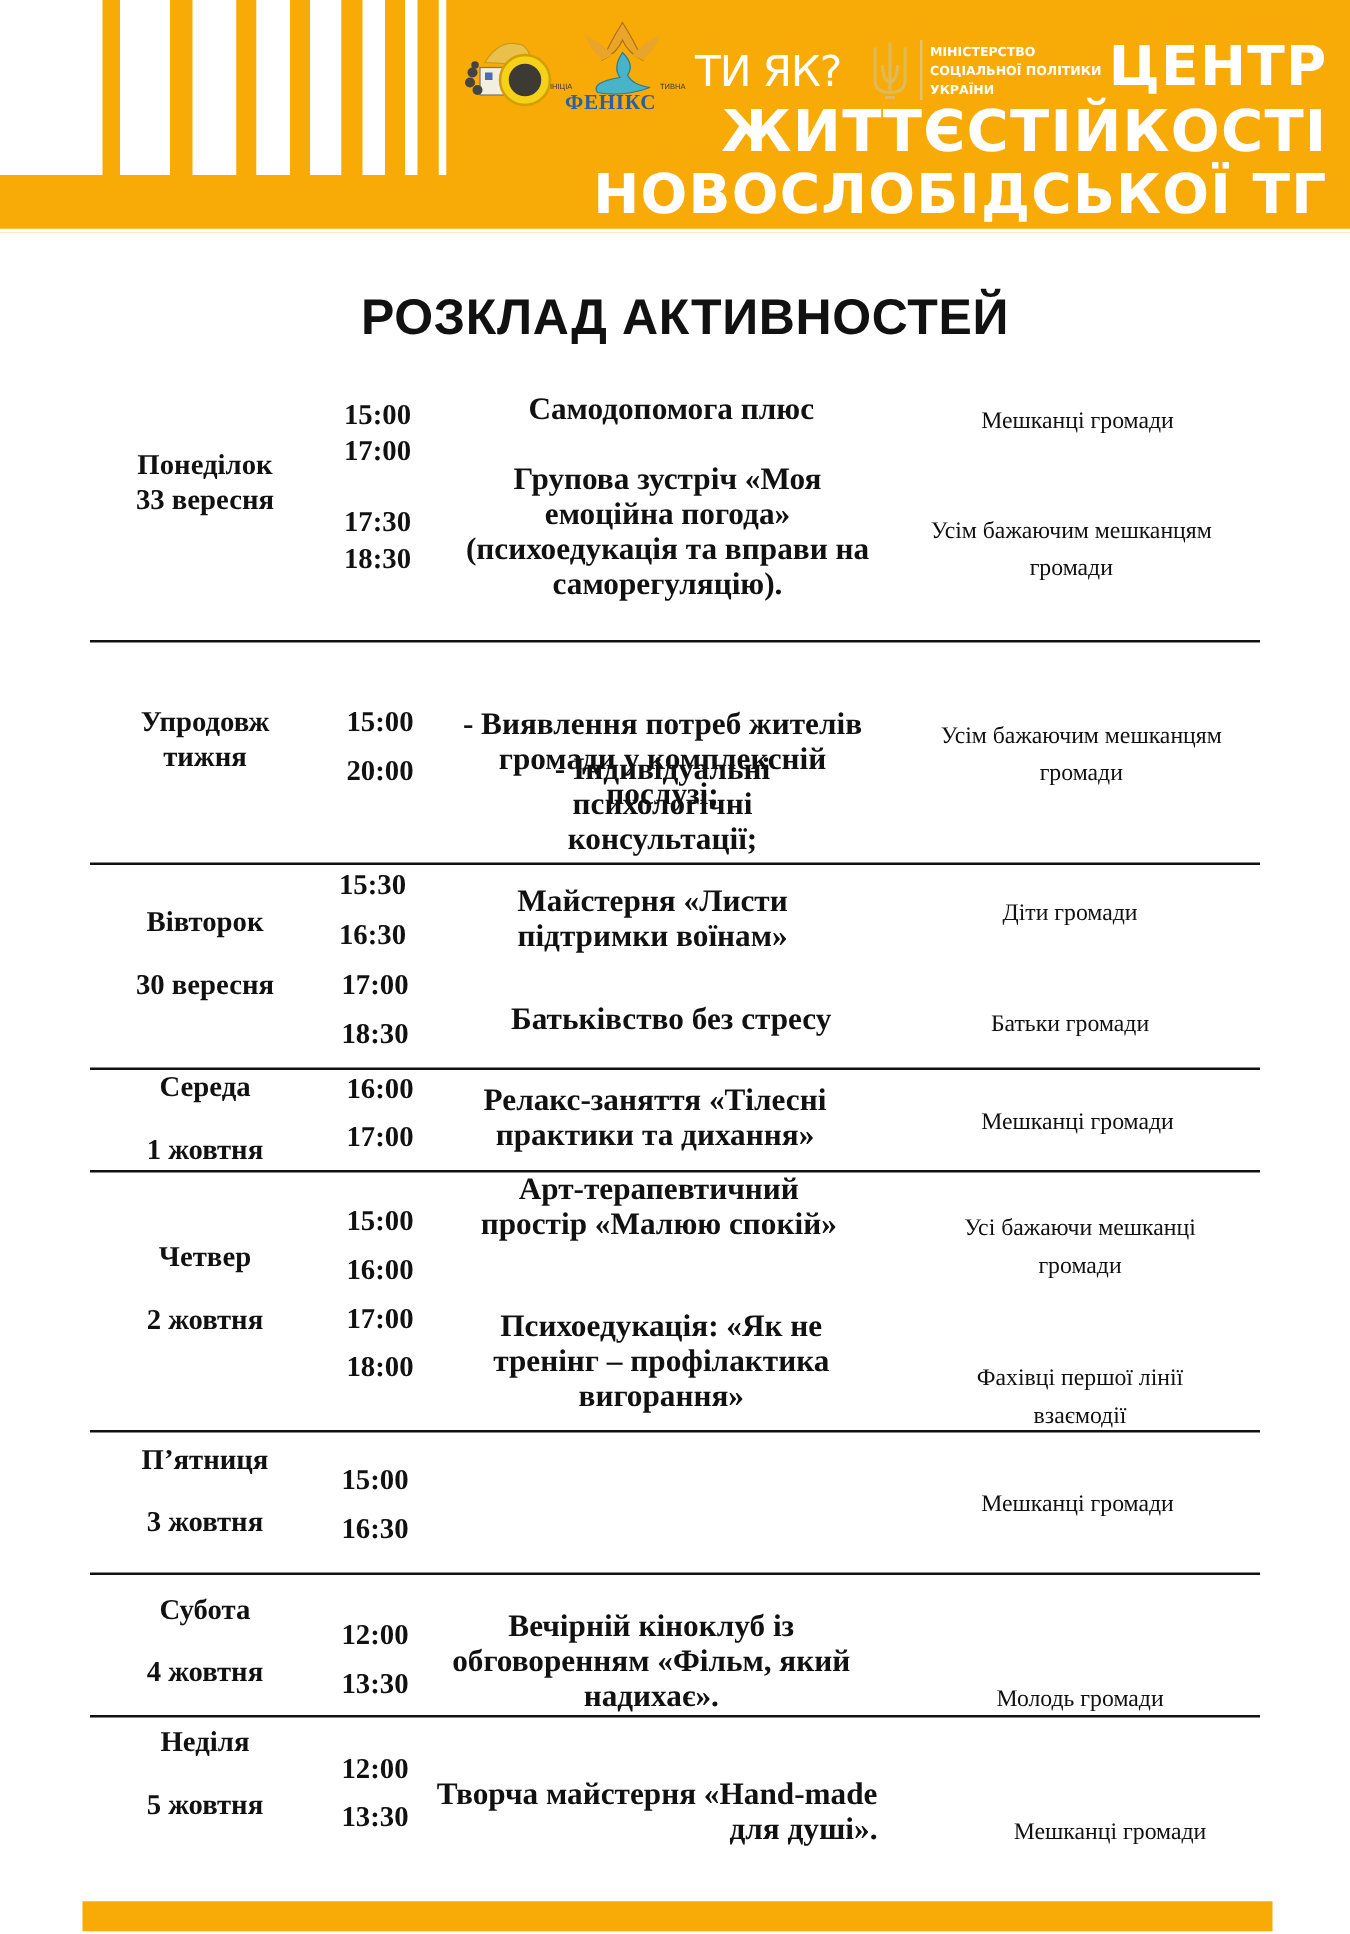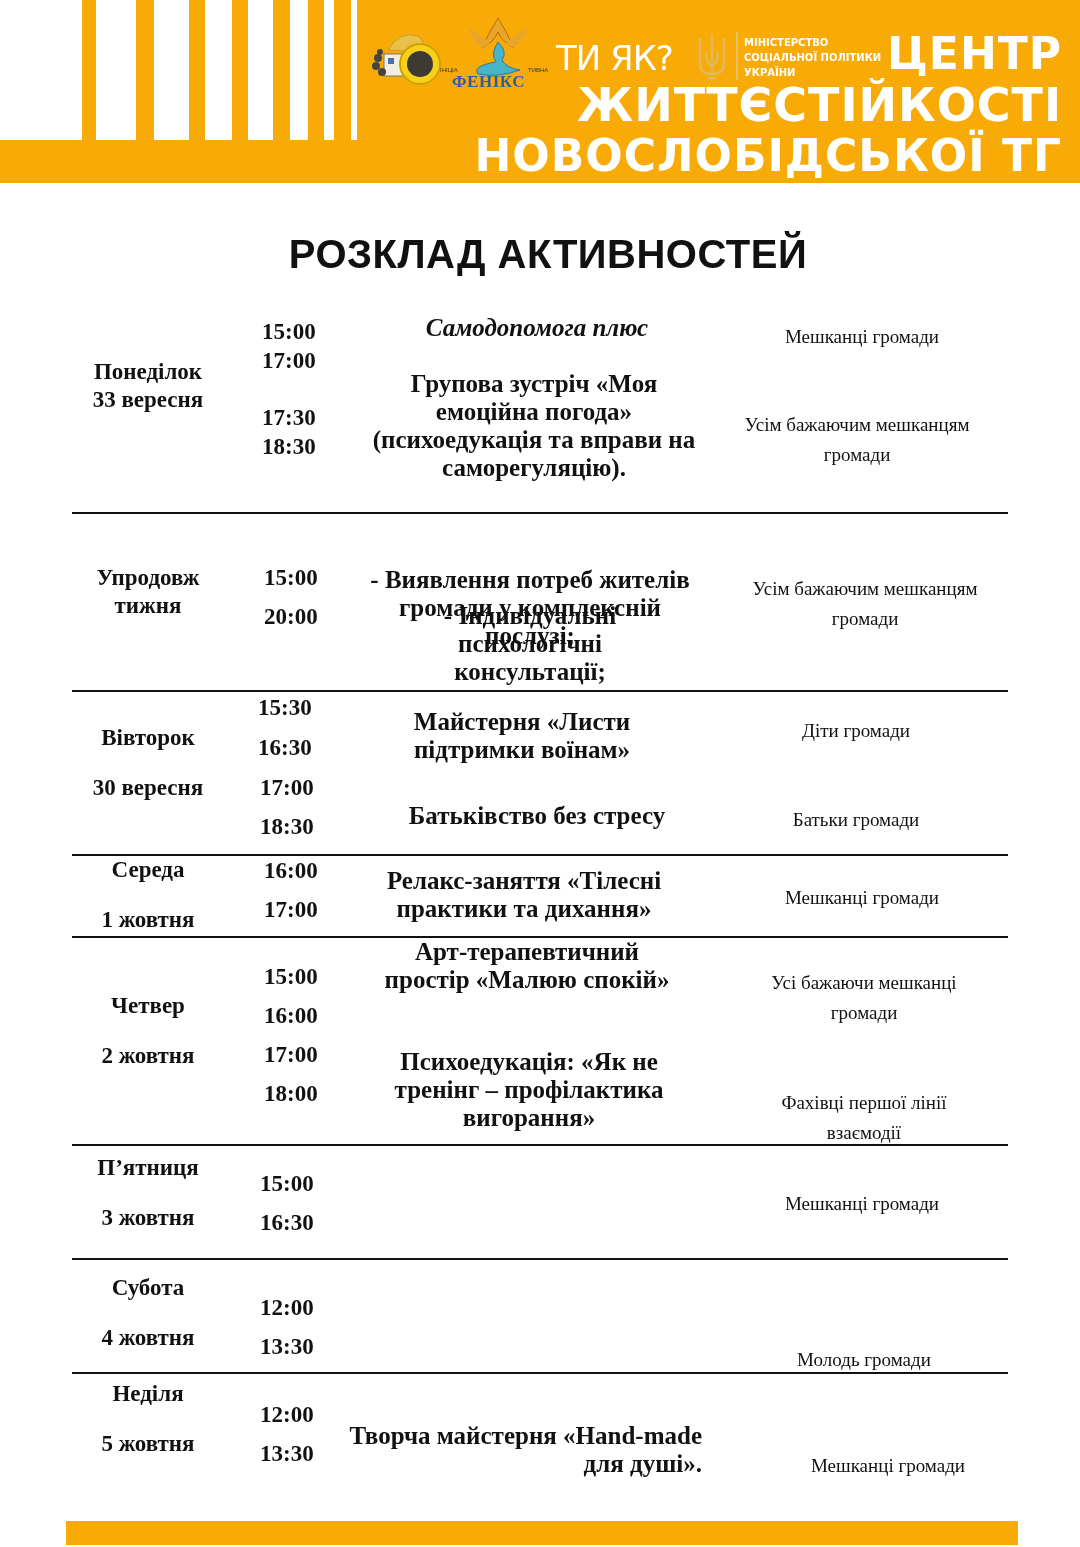--- a/index.html
+++ b/index.html
@@ -28,22 +28,22 @@
     .ct-1 { top: 28px; font-size: 44px; }
     .ct-2 { top: 78px; font-size: 46px; }
     .ct-3 { top: 130px; font-size: 44px; }
 
     
     .page-title { position: absolute; left: 0; top: 232px; width: 1096px; text-align: center; font-family: "Liberation Sans", sans-serif; font-weight: bold; font-size: 40px; color: #111; letter-spacing: 0.5px; }
     .row { position: absolute; left: 0; width: 936px; }
     .row-sep { position: absolute; left: 72px; width: 936px; height: 2px; background: #111; }
 
     .cell { position: absolute; font-family: "Liberation Serif", serif; }
-    .day { left: 0; width: 152px; text-align: center; font-weight: bold; font-size: 23px; line-height: 28px; }
-    .time { left: 190px; width: 80px; font-weight: bold; font-size: 23px; line-height: 28px; }
+    .day { left: 16px; width: 152px; text-align: center; font-weight: bold; font-size: 23px; line-height: 28px; }
+    .time { left: 190px; width: 80px; text-align: center; font-weight: bold; font-size: 23px; line-height: 28px; }
     .act { left: 270px; width: 390px; text-align: center; font-weight: bold; font-size: 25px; line-height: 28px; }
     .aud { left: 640px; width: 300px; text-align: center; font-size: 19px; line-height: 30px; color: #111; }
 
     
     .footer-bar { position: absolute; left: 66px; top: 1521px; width: 952px; height: 24px; background: #f8ab06; }
   </style>
 </head>
 <body>
 
 <div class="banner">
@@ -112,21 +112,21 @@
 
   <div class="row" style="top:300px;left:72px;height:212px;">
     <div class="cell day" style="top:58px;">
       <div>Понеділок</div>
       <div>33 вересня</div>
     </div>
     <div class="cell time" style="top:18px;">15:00</div>
     <div class="cell time" style="top:47px;">17:00</div>
     <div class="cell time" style="top:104px;">17:30</div>
     <div class="cell time" style="top:133px;">18:30</div>
-    <div class="cell act" style="top:14px;font-style:italic;">Самодопомога плюс</div>
+    <div class="cell act" style="top:14px;">Самодопомога плюс</div>
     <div class="cell act" style="top:70px;width:340px;left:292px;">Групова зустріч «Моя емоційна погода» (психоедукація та вправи на саморегуляцію).</div>
     <div class="cell aud" style="top:22px;">Мешканці громади</div>
     <div class="cell aud" style="top:110px;width:290px;left:640px;">Усім бажаючим мешканцям громади</div>
   </div>
   <div class="row-sep" style="top:512px;"></div>
 
   <div class="row" style="top:514px;left:72px;height:176px;">
     <div class="cell day" style="top:50px;">
       <div>Упродовж</div>
       <div>тижня</div>
@@ -184,20 +184,21 @@
     <div class="cell time" style="top:63px;left:188px;">16:30</div>
     <div class="cell aud" style="top:43px;">Мешканці громади</div>
   </div>
   <div class="row-sep" style="top:1258px;"></div>
 
   <div class="row" style="top:1260px;left:72px;height:112px;">
     <div class="cell day" style="top:14px;">Субота</div>
     <div class="cell day" style="top:64px;">4 жовтня</div>
     <div class="cell time" style="top:34px;left:188px;">12:00</div>
     <div class="cell time" style="top:73px;left:188px;">13:30</div>
+    <div class="cell act" style="top:28px;width:330px;left:284px;">Вечірній кіноклуб із обговоренням «Фільм, який надихає».</div>
     <div class="cell aud" style="top:85px;width:300px;left:642px;">Молодь громади</div>
   </div>
   <div class="row-sep" style="top:1372px;"></div>
 
   <div class="row" style="top:1374px;left:72px;height:130px;">
     <div class="cell day" style="top:6px;">Неділя</div>
     <div class="cell day" style="top:56px;">5 жовтня</div>
     <div class="cell time" style="top:27px;left:188px;">12:00</div>
     <div class="cell time" style="top:66px;left:188px;">13:30</div>
     <div class="cell act" style="top:48px;width:360px;left:270px;text-align:right;">Творча майстерня «Hand-made для душі».</div>

